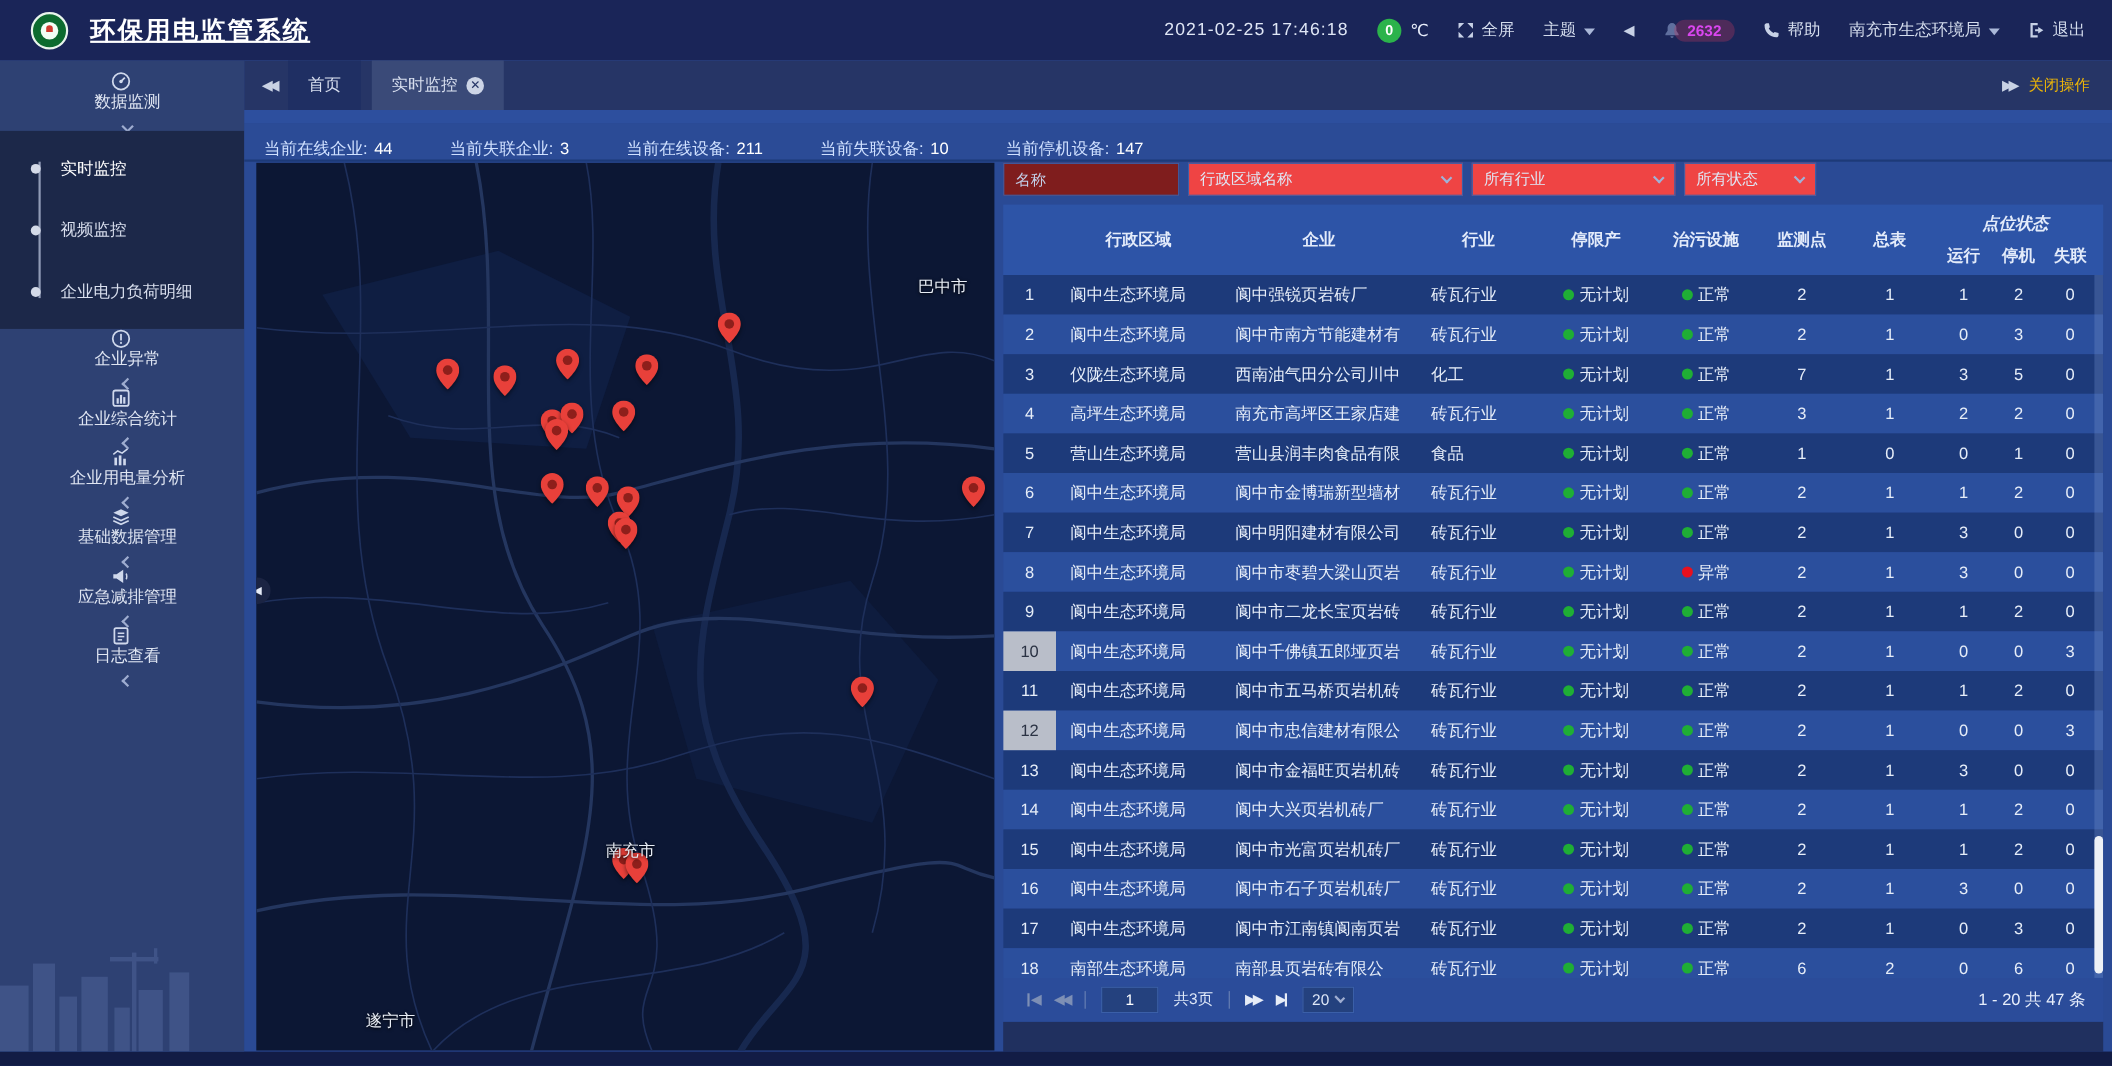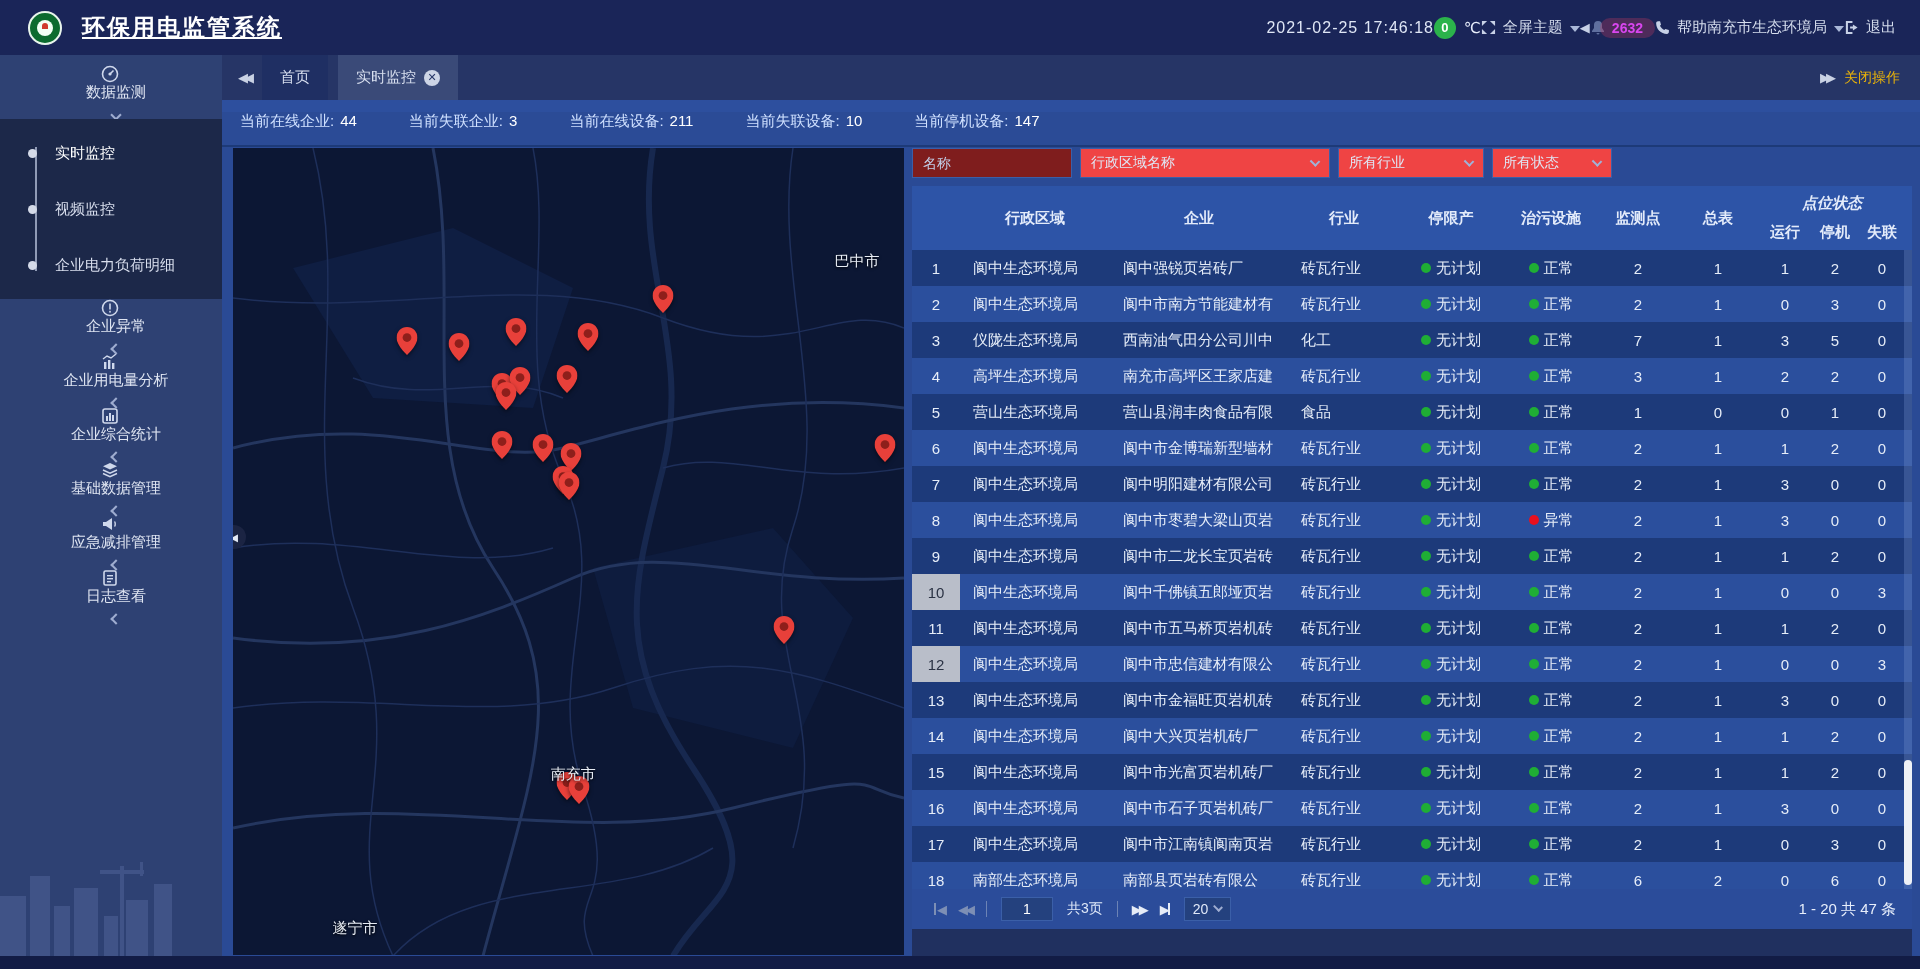--- a/index.html
+++ b/index.html
@@ -6,21 +6,21 @@
   html,body { width:1920px; height:969px; overflow:hidden; }
   body { font-family:"Liberation Sans","DejaVu Sans",sans-serif; background:#2a4a95; color:#e6edf8; }
   .app { width:1920px; height:969px; display:flex; flex-direction:column; }
 
   
   .hdr { height:55px; background:#1a2558; display:flex; align-items:center; flex:0 0 55px; }
   .hdr-logo { width:34px; height:34px; border-radius:50%; background:#0c6b2f; border:2px solid #e8f5ec; margin-left:28px; position:relative; flex:0 0 34px;}
   .hdr-logo::before { content:""; position:absolute; left:7px; top:7px; width:16px; height:16px; border-radius:50%; background:#f2fff5; }
   .hdr-logo::after { content:""; position:absolute; left:12px; top:10px; width:6px; height:6px; border-radius:50% 50% 0 0; background:#d03a2e; }
   .hdr-title { font-size:23px; font-weight:bold; color:#ffffff; margin-left:20px; letter-spacing:2px;text-decoration:underline; }
-  .hdr-right { margin-left:auto; display:flex; align-items:center; padding-right:24px; }
+  .hdr-right { margin-left:auto; display:flex; align-items:center; gap:26px; padding-right:24px; }
   .hdr-dt { font-size:16px; color:#dfe6f5; letter-spacing:1px; }
   .temp { display:flex; align-items:center; gap:8px; }
   .temp-badge { width:22px; height:22px; border-radius:50%; background:#2bb34b; color:#fff; font-size:13px; font-weight:bold; display:flex; align-items:center; justify-content:center; }
   .temp-unit { font-size:15px; color:#e8eefb; }
   .hbtn { display:flex; align-items:center; gap:7px; font-size:15px; color:#d5dded; cursor:pointer; }
   .hbtn svg { display:block; }
   .caret { width:0; height:0; border-left:5px solid transparent; border-right:5px solid transparent; border-top:6px solid #aab8d8; margin-top:2px; }
   .speaker { color:#c7d1e6; font-size:13px; }
   .bellwrap { position:relative; display:flex; align-items:center; }
   .badge { background:rgba(190,55,95,.32); color:#d946ef; font-size:14px; font-weight:bold; border-radius:11px; padding:2px 12px; margin-left:-6px; }
@@ -47,41 +47,41 @@
   
   .main { flex:1 1 auto; display:flex; flex-direction:column; background:#2a4a95; }
   .tabbar { height:45px; background:#263566; display:flex; align-items:center; padding:0 14px; gap:10px; flex:0 0 45px; }
   .tb-arrow { color:#c9d2e4; font-size:13px; letter-spacing:-4px; cursor:pointer; padding:0 2px; }
   .tab { height:45px; display:flex; align-items:center; gap:8px; padding:0 18px; font-size:15px; color:#d8dfef; cursor:pointer; background:#1f2f63; }
   .tab.active { background:#3a4a78; }
   .tab-close { width:16px; height:16px; border-radius:50%; background:#cdd5e6; color:#273768; font-size:11px; font-weight:bold; display:flex; align-items:center; justify-content:center; }
   .tb-spacer { flex:1 1 auto; }
   .tb-closeops { font-size:14px; color:#eab308; cursor:pointer; padding-right:6px; }
   .strip { height:12px; background:#2d4f9e; flex:0 0 12px; }
-  .statsbar { height:35px; background:#2b4b96; border-bottom:2px solid #1d3a78; display:flex; align-items:flex-start; gap:52px; padding-left:18px; font-size:15px; flex:0 0 35px; }
+  .statsbar { height:35px; background:#2b4b96; border-bottom:2px solid #1d3a78; display:flex; align-items:flex-end; gap:52px; padding-left:18px; font-size:15px; flex:0 0 35px; }
   .stat .sl { color:#cfe0ff; } .stat .sv { color:#ffffff; margin-left:6px; }
 
   
   .content { flex:1 1 auto; display:flex; padding:1px 8px 0 11px; gap:8px; }
 
   
   .map { width:671px; flex:0 0 671px; height:807px; background:#0c1734; position:relative; overflow:hidden; }
   .map svg.roads { position:absolute; left:0; top:0; }
   .city { position:absolute; transform:translate(-50%,-50%); font-size:15px; color:#e8edf5; text-shadow:0 1px 3px #000; white-space:nowrap; }
   .pin { position:absolute; transform:translate(-50%,-100%); cursor:pointer; filter:drop-shadow(0 2px 2px rgba(0,0,0,.5)); }
   .collapse-btn { position:absolute; left:-11px; top:377px; width:24px; height:24px; border-radius:50%; background:#1b2443; color:#e6ecf7; display:flex; align-items:center; justify-content:center; font-size:10px; cursor:pointer; z-index:5; }
 
   
   .panel { width:1000px; flex:0 0 1000px; display:flex; flex-direction:column; }
   .filters { height:30px; display:flex; gap:8px; margin-bottom:8px; flex:0 0 30px; }
   .f-input { width:160px; background:#7f1d1d; border:1px solid #3b5fa8; color:#eef3fc; font-size:14px; padding:0 10px; outline:none; font-family:inherit; }
   .f-input::placeholder { color:#c2cfe8; }
   .f-select { background:#ef4444; border:1px solid #3b5fa8; color:#dfe7f5; font-size:14px; display:flex; align-items:center; justify-content:space-between; padding:0 10px; cursor:pointer; }
   .f-select .chev { width:7px; height:7px; border-color:#9fb3d9; }
-  .w250{width:250px;} .w185{width:146px;} .w120{width:120px;}
+  .w250{width:250px;} .w185{width:185px;} .w120{width:120px;}
 
   .grid11 { display:grid; grid-template-columns:48px 150px 178px 112px 102px 98px 76px 84px 50px 50px 44px; }
   .thead { background:#2d54a7; height:64px; grid-template-rows:28px 36px; flex:0 0 64px; font-size:15px; color:#e3ebfa; }
   .thead .hc { grid-row:1 / 3; display:flex; align-items:center; justify-content:center; font-weight:bold; }
   .thead .hgroup { grid-column:9 / 12; grid-row:1; display:flex; align-items:flex-end; justify-content:center; font-style:italic; font-weight:bold; padding-bottom:1px; }
   .thead .hsub { grid-row:2; display:flex; align-items:center; justify-content:center; font-weight:bold; }
 
   .rows { height:639px; overflow:hidden; position:relative; flex:0 0 639px; }
   .trow { height:36px; font-size:15px; color:#e6edf8; cursor:pointer; }
   .trow:nth-child(odd) { background:#1d3a7a; }
@@ -191,36 +191,36 @@
             <span class="gicon"><svg viewBox="0 0 18 18" width="18" height="18">
                 <circle cx="9" cy="9" r="7.5" fill="none" stroke="#cfd8ec" stroke-width="1.6"></circle>
                 <rect x="8.2" y="4.5" width="1.6" height="6" fill="#cfd8ec"></rect>
                 <rect x="8.2" y="11.8" width="1.6" height="1.8" fill="#cfd8ec"></rect>
               </svg></span>
             <span class="glabel">企业异常</span>
             <span class="chev left"></span>
           </div>
           <div class="sb-group">
             <span class="gicon"><svg viewBox="0 0 18 18" width="18" height="18">
+                <rect x="2" y="2" width="14" height="14" rx="2" fill="none" stroke="#cfd8ec" stroke-width="1.6"></rect>
+                <rect x="5" y="9" width="2" height="5" fill="#cfd8ec"></rect>
+                <rect x="8" y="6" width="2" height="8" fill="#cfd8ec"></rect>
+                <rect x="11" y="8" width="2" height="6" fill="#cfd8ec"></rect>
+              </svg></span>
+            <span class="glabel">企业综合统计</span>
+            <span class="chev left"></span>
+          </div>
+          <div class="sb-group">
+            <span class="gicon"><svg viewBox="0 0 18 18" width="18" height="18">
                 <path d="M2 6l4-3 4 2 5-4" fill="none" stroke="#cfd8ec" stroke-width="1.4"></path>
                 <rect x="3" y="9" width="2.4" height="7" fill="#cfd8ec"></rect>
                 <rect x="7" y="7" width="2.4" height="9" fill="#cfd8ec"></rect>
                 <rect x="11" y="10" width="2.4" height="6" fill="#cfd8ec"></rect>
               </svg></span>
             <span class="glabel">企业用电量分析</span>
-            <span class="chev left"></span>
-          </div>
-          <div class="sb-group">
-            <span class="gicon"><svg viewBox="0 0 18 18" width="18" height="18">
-                <rect x="2" y="2" width="14" height="14" rx="2" fill="none" stroke="#cfd8ec" stroke-width="1.6"></rect>
-                <rect x="5" y="9" width="2" height="5" fill="#cfd8ec"></rect>
-                <rect x="8" y="6" width="2" height="8" fill="#cfd8ec"></rect>
-                <rect x="11" y="8" width="2" height="6" fill="#cfd8ec"></rect>
-              </svg></span>
-            <span class="glabel">企业综合统计</span>
             <span class="chev left"></span>
           </div>
           <div class="sb-group">
             <span class="gicon"><svg viewBox="0 0 18 18" width="18" height="18">
                 <path d="M9 2l7 3.2L9 8.4 2 5.2z" fill="#cfd8ec"></path>
                 <path d="M2 9l7 3.2L16 9" fill="none" stroke="#cfd8ec" stroke-width="1.5"></path>
                 <path d="M2 12.5l7 3.2 7-3.2" fill="none" stroke="#cfd8ec" stroke-width="1.5"></path>
               </svg></span>
             <span class="glabel">基础数据管理</span>
             <span class="chev left"></span>

